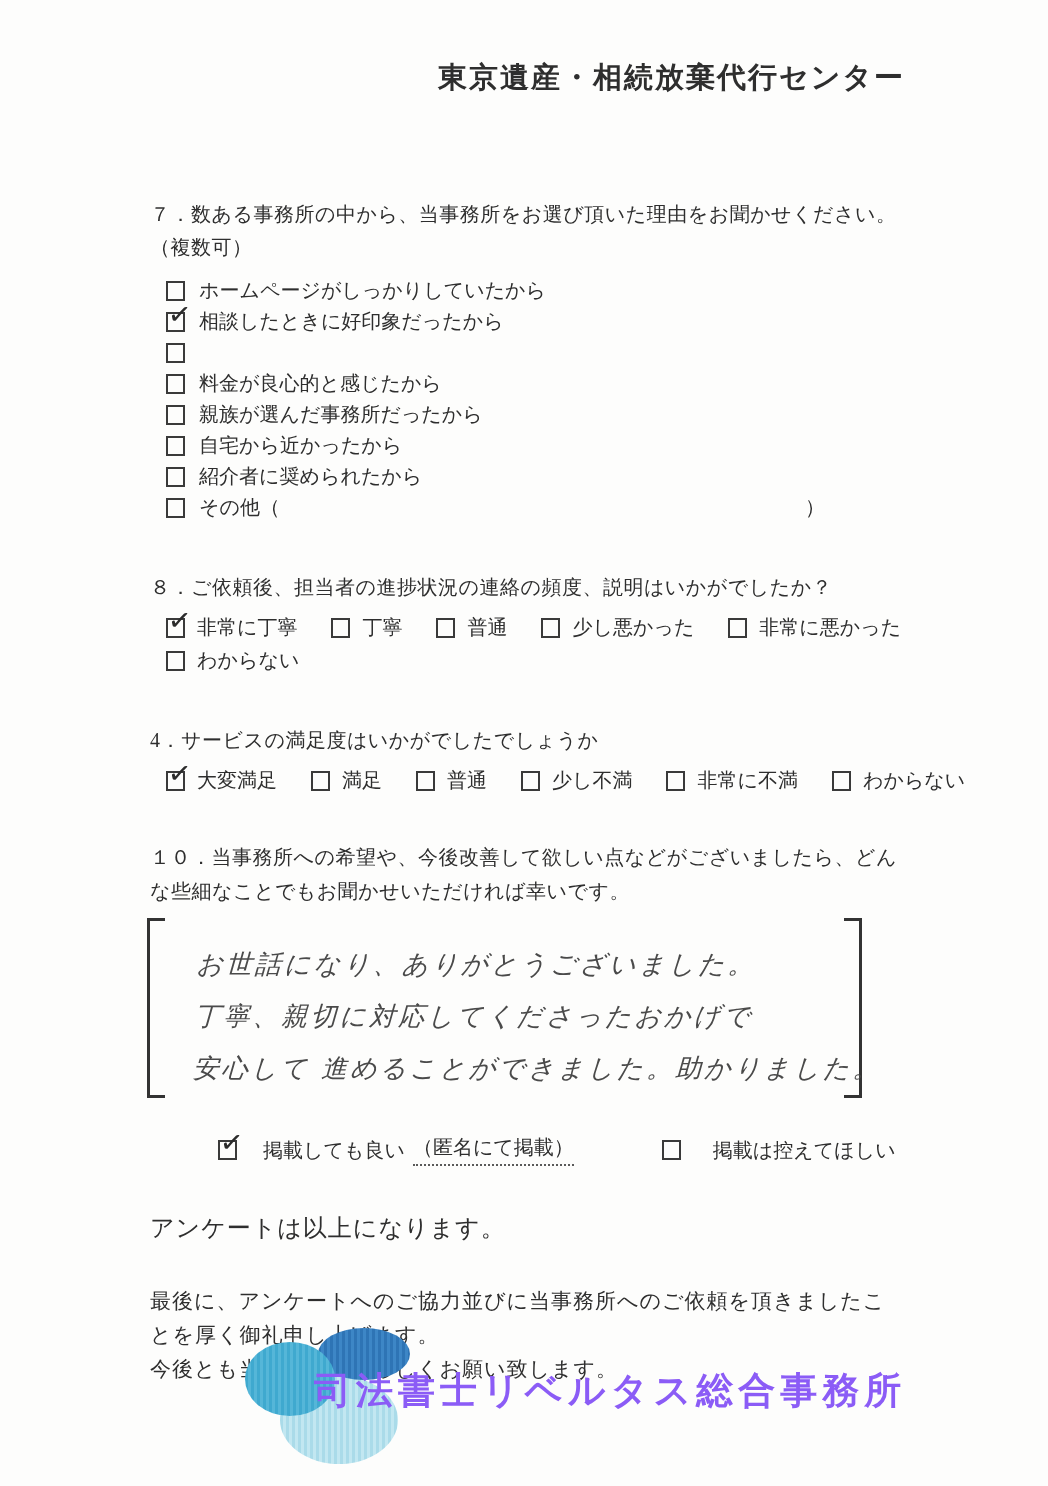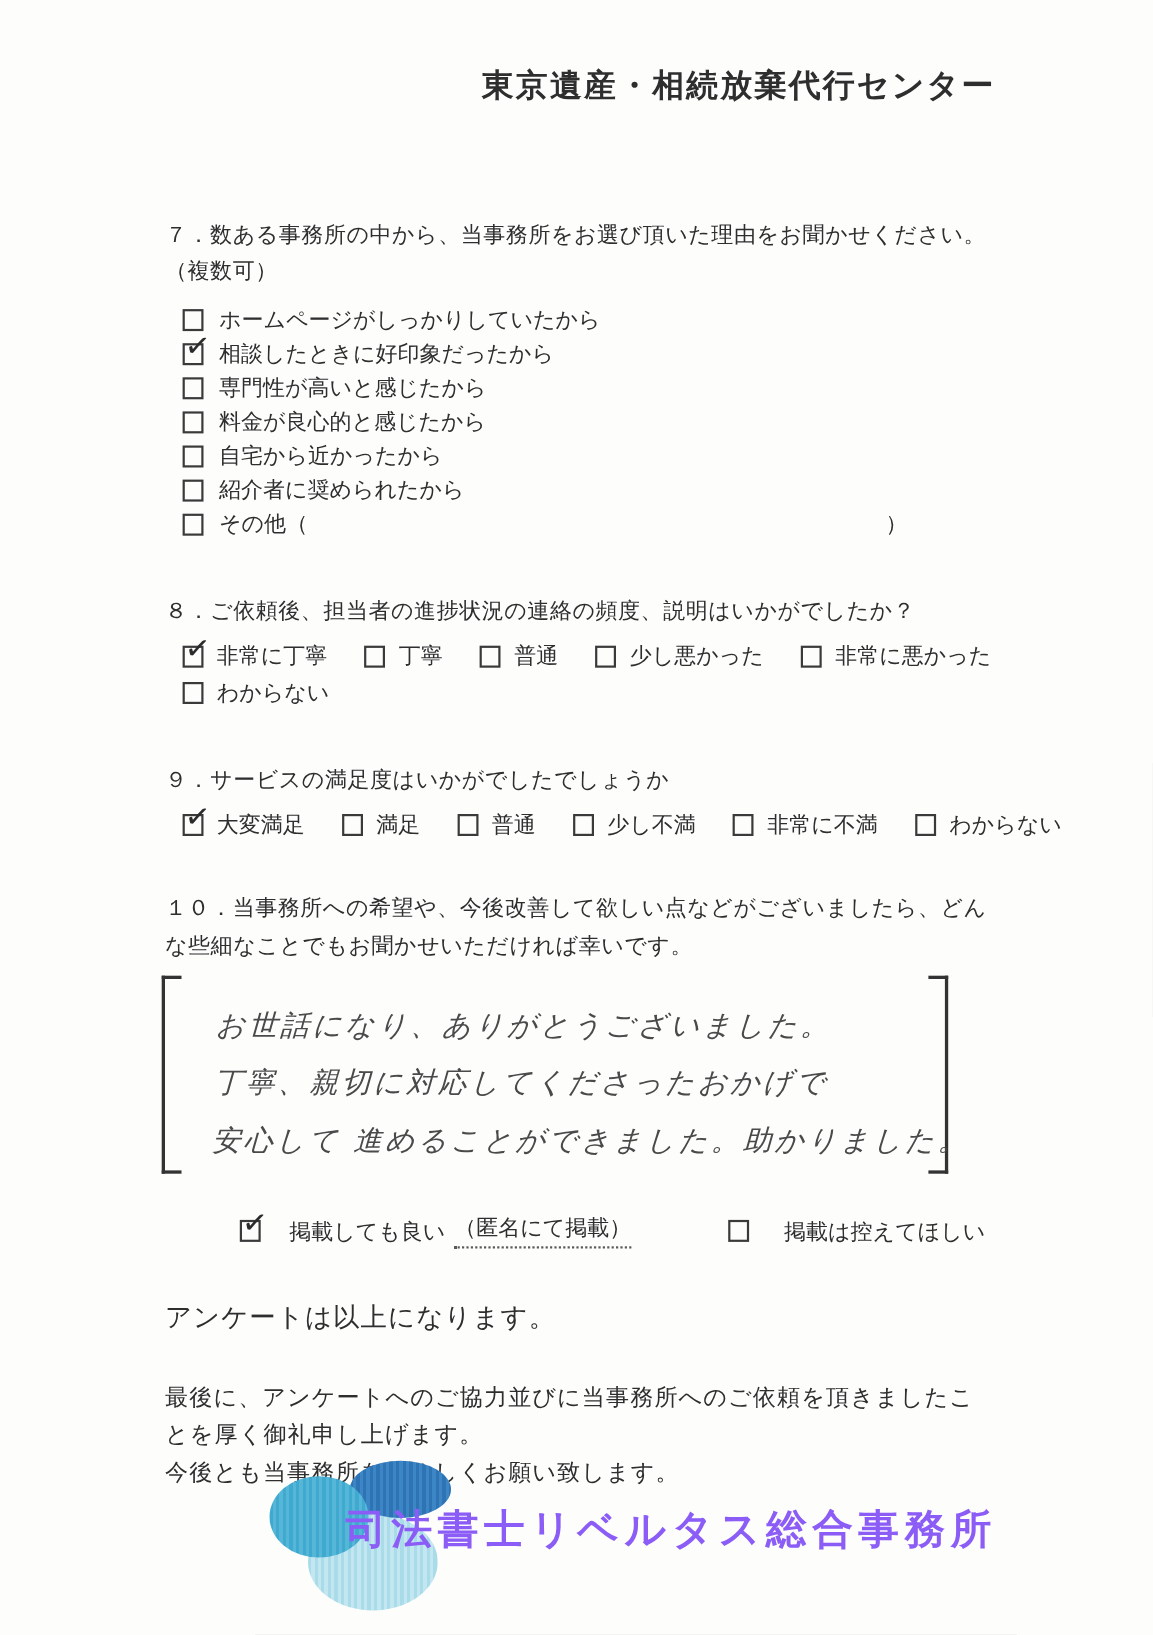--- a/index.html
+++ b/index.html
@@ -93,25 +93,28 @@
         <span class="lbl">ホームページがしっかりしていたから</span>
       </div>
       <div class="opt-row">
         <span class="cb">
             <span class="tick">✓</span>
           </span>
         <span class="lbl">相談したときに好印象だったから</span>
       </div>
       <div class="opt-row">
         <span class="cb"></span>
-        <span class="lbl">専門性が高いと感じたから</span>
       </div>
       <div class="opt-row">
         <span class="cb"></span>
         <span class="lbl">料金が良心的と感じたから</span>
+      </div>
+      <div class="opt-row">
+        <span class="cb"></span>
+        <span class="lbl">親族が選んだ事務所だったから</span>
       </div>
       <div class="opt-row">
         <span class="cb"></span>
         <span class="lbl">自宅から近かったから</span>
       </div>
       <div class="opt-row">
         <span class="cb"></span>
         <span class="lbl">紹介者に奨められたから</span>
       </div>
       <div class="opt-row">
@@ -151,21 +154,21 @@
     </div>
     <div class="inline-opts row2">
       <span class="opt">
         <span class="cb"></span>
         <span class="lbl">わからない</span>
       </span>
     </div>
   </div>
 
   <div class="sec-q9">
-    <div class="q-title">９．サービスの満足度はいかがでしたでしょうか</div>
+    <div class="q-title">4．サービスの満足度はいかがでしたでしょうか</div>
     <div class="inline-opts">
       <span class="opt">
         <span class="cb">
             <span class="tick">✓</span>
           </span>
         <span class="lbl">大変満足</span>
       </span>
       <span class="opt">
         <span class="cb"></span>
         <span class="lbl">満足</span>

